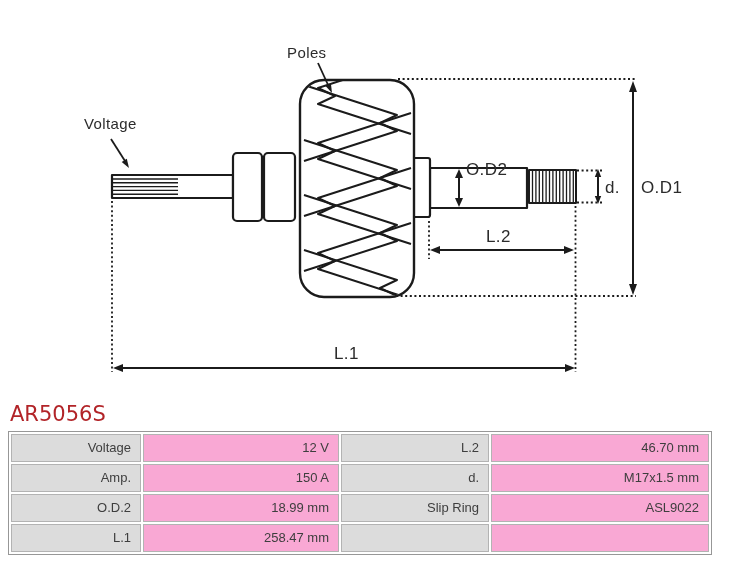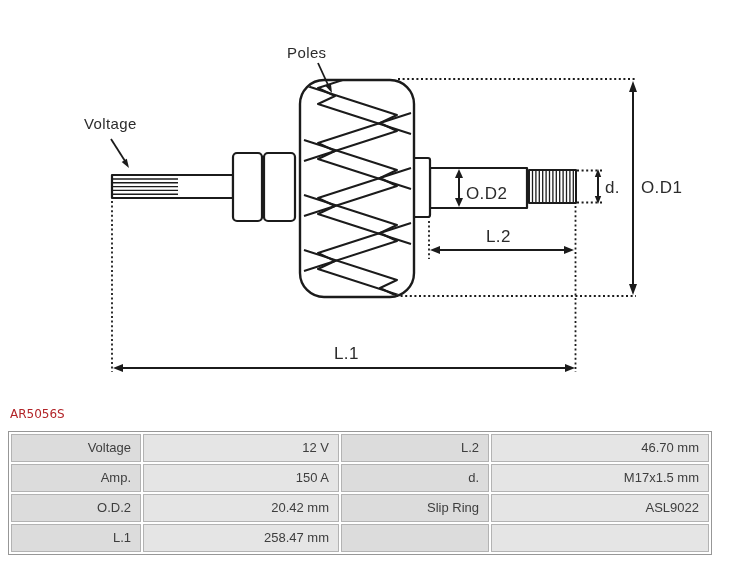--- a/index.html
+++ b/index.html
@@ -11,34 +11,34 @@
   #diagram{position:absolute;left:0;top:0;width:730px;height:390px;}
   #diagram svg{position:absolute;left:0;top:0;}
   .dlabel{
     position:absolute;color:#2b2b2b;letter-spacing:.4px;white-space:nowrap;
     font-family:"Liberation Sans",sans-serif;
   }
   .dlabel.small{font-size:15px;}
   .dlabel.dim{font-size:17px;}
   
   #part-title{
-    position:absolute;left:10px;top:402px;font-size:12px;line-height:24px;
+    position:absolute;left:10px;top:402px;font-size:21px;line-height:24px;
     font-family:"DejaVu Sans",sans-serif;color:#b22428;
   }
   
   #spec-table{
     position:absolute;left:8px;top:431px;width:697px;
     border-collapse:separate;border-spacing:2px;
     border:1px solid #979797;background:#ffffff;
     table-layout:fixed;
   }
   #spec-table td{
     height:26px;line-height:26px;font-size:13px;color:#3e3e3e;
     text-align:right;padding:0 9px 0 0;overflow:hidden;
-    border:1px solid #b3b3b3;background:#e5e5e5;
+    border:1px solid #b3b3b3;background:#f9a8d4;
   }
   #spec-table td.lab{background:#dcdcdc;}
   #spec-table col.c1{width:130px;}
   #spec-table col.c2{width:196px;}
   #spec-table col.c3{width:148px;}
   #spec-table col.c4{width:218px;}
 </style>
 </head>
 <body>
 
@@ -146,21 +146,21 @@
           <line x1="318" y1="63" x2="329" y2="87"></line>
           <polygon points="332,93 325.5,86.1 330.9,83.5" fill="#1b1b1b" stroke="none"></polygon>
           <line x1="111" y1="139" x2="125" y2="161"></line>
           <polygon points="129,168 121.7,162 126.8,158.8" fill="#1b1b1b" stroke="none"></polygon>
         </g>
       </g>
     </svg>
 
     <div class="dlabel small" style="left:287px;top:44px;">Poles</div>
     <div class="dlabel small" style="left:84px;top:115px;">Voltage</div>
-    <div class="dlabel dim" style="left:466px;top:184px;">O.D2</div>
+    <div class="dlabel dim" style="left:466px;top:160px;">O.D2</div>
     <div class="dlabel dim" style="left:605px;top:178px;">d.</div>
     <div class="dlabel dim" style="left:641px;top:178px;">O.D1</div>
     <div class="dlabel dim" style="left:486px;top:227px;">L.2</div>
     <div class="dlabel dim" style="left:334px;top:344px;">L.1</div>
   </div>
 
   <div id="part-title">AR5056S</div>
 
   <table id="spec-table">
     <colgroup>
@@ -177,21 +177,21 @@
         <td class="val">46.70 mm</td>
       </tr>
       <tr>
         <td class="lab">Amp.</td>
         <td class="val">150 A</td>
         <td class="lab">d.</td>
         <td class="val">M17x1.5 mm</td>
       </tr>
       <tr>
         <td class="lab">O.D.2</td>
-        <td class="val">20.42 mm</td>
+        <td class="val">18.99 mm</td>
         <td class="lab">Slip Ring</td>
         <td class="val">ASL9022</td>
       </tr>
       <tr>
         <td class="lab">L.1</td>
         <td class="val">258.47 mm</td>
         <td class="lab"></td>
         <td class="val"></td>
       </tr>
     </tbody>

